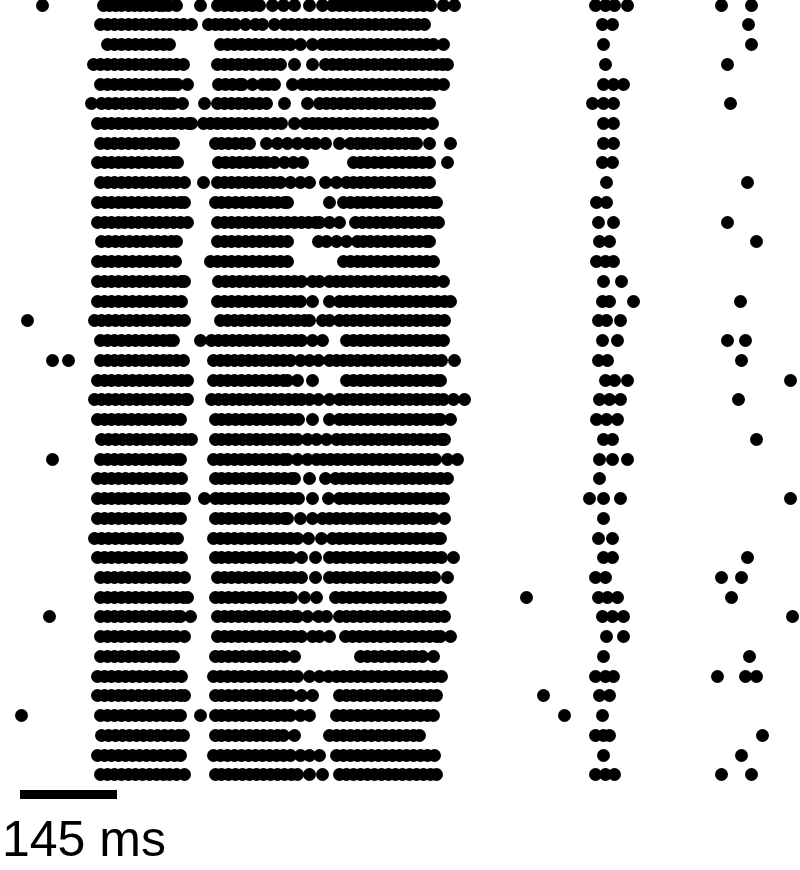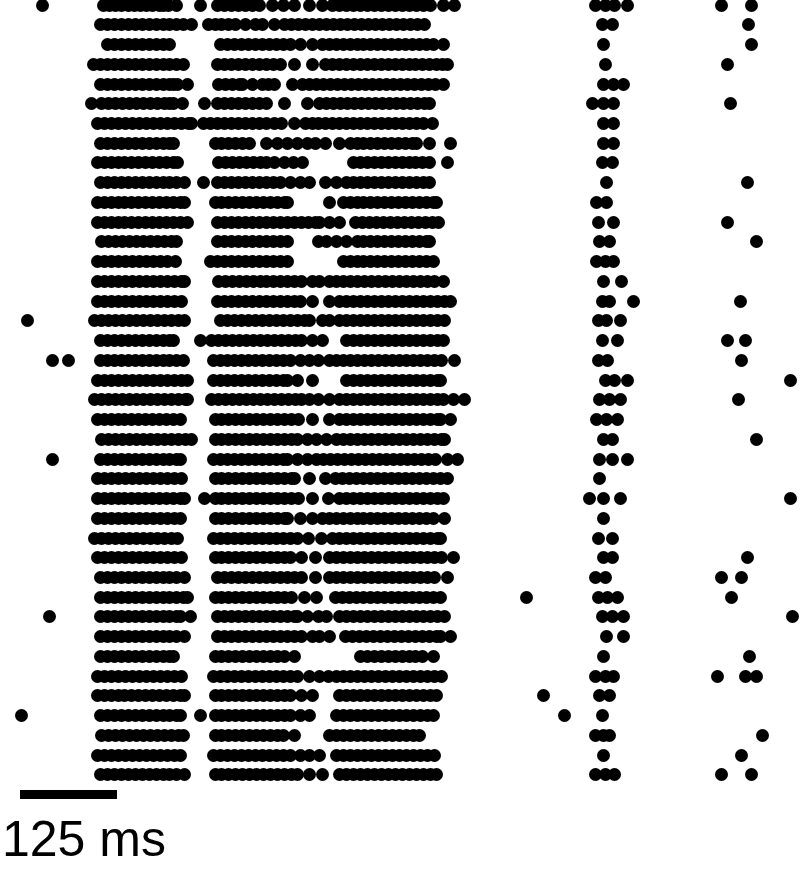--- a/index.html
+++ b/index.html
@@ -1908,14 +1908,14 @@
       <div class="dot" style="left: 417.2px; top: 768.4px; background: rgb(0, 0, 0);"></div>
       <div class="dot" style="left: 424.2px; top: 768.4px; background: rgb(0, 0, 0);"></div>
       <div class="dot" style="left: 430.4px; top: 768.4px; background: rgb(0, 0, 0);"></div>
       <div class="dot" style="left: 588.7px; top: 768.4px; background: rgb(0, 0, 0);"></div>
       <div class="dot" style="left: 598.8px; top: 768.4px; background: rgb(0, 0, 0);"></div>
       <div class="dot" style="left: 608.1px; top: 768.4px; background: rgb(0, 0, 0);"></div>
       <div class="dot" style="left: 715.2px; top: 768.4px; background: rgb(0, 0, 0);"></div>
       <div class="dot" style="left: 745.4px; top: 768.4px; background: rgb(0, 0, 0);"></div>
     </div>
   <div class="scalebar"></div>
-  <div class="scalebar-label">125 ms</div>
+  <div class="scalebar-label">145 ms</div>
 </div>
 
 </body></html>

